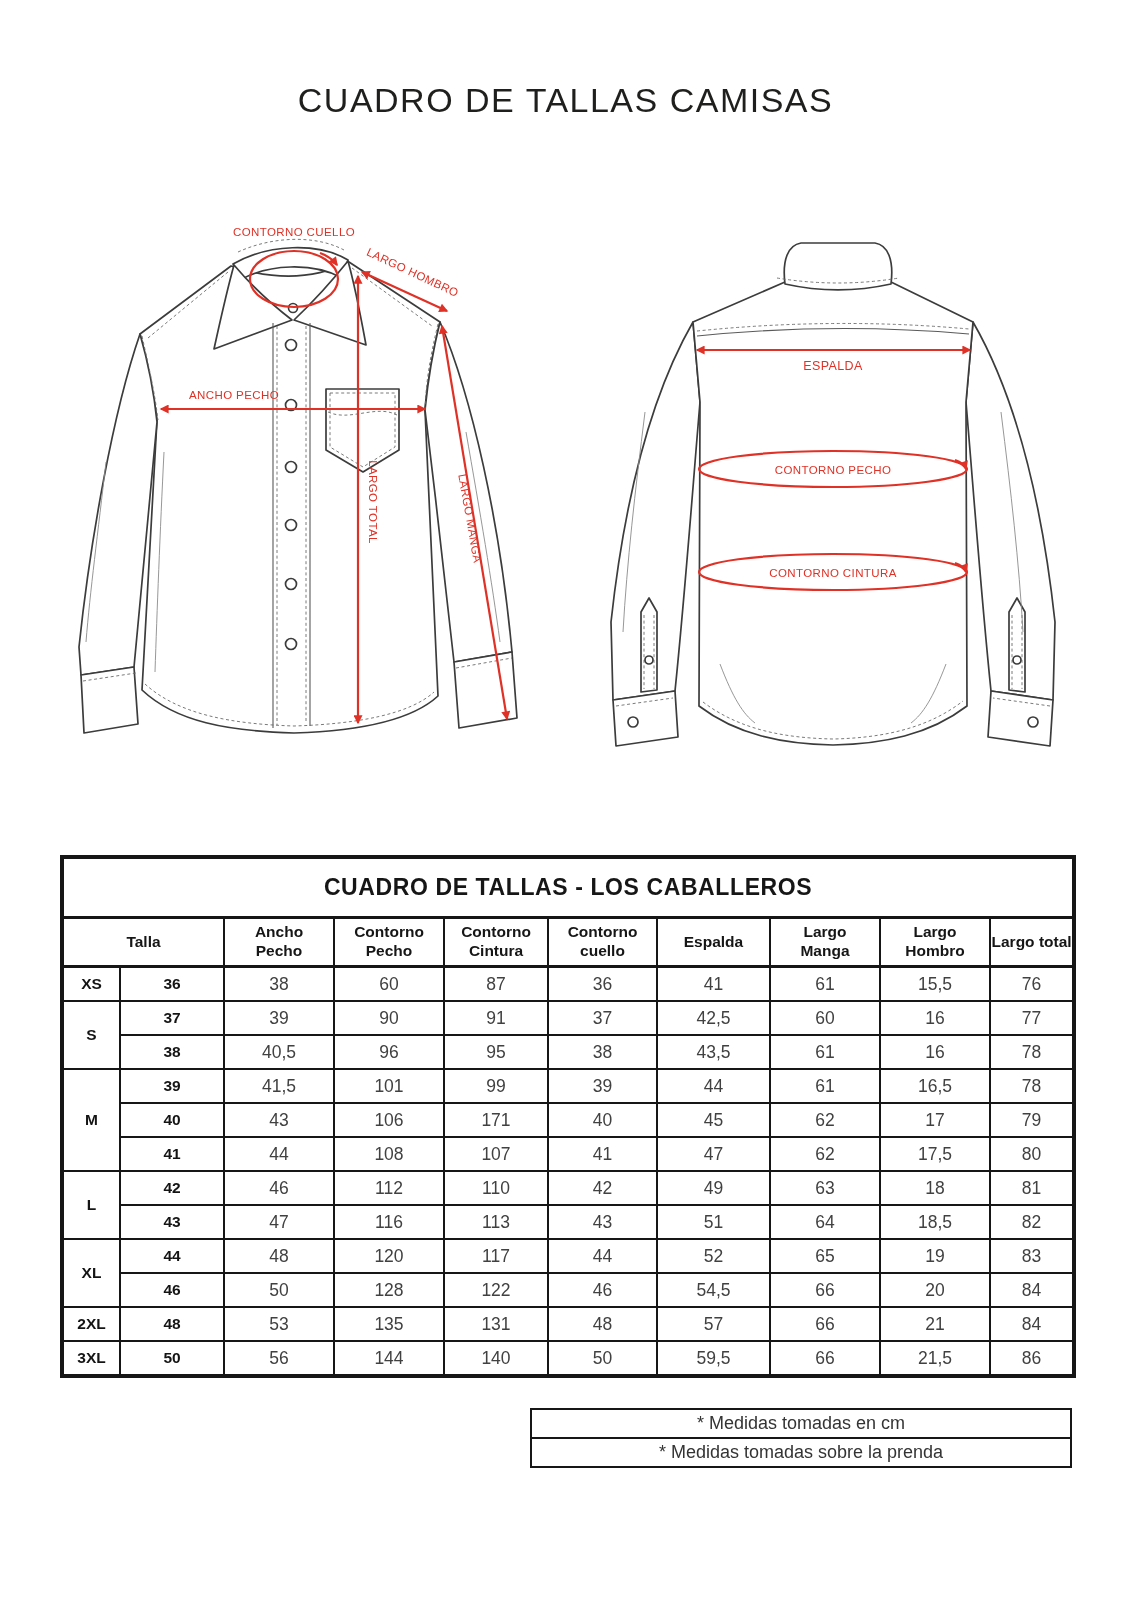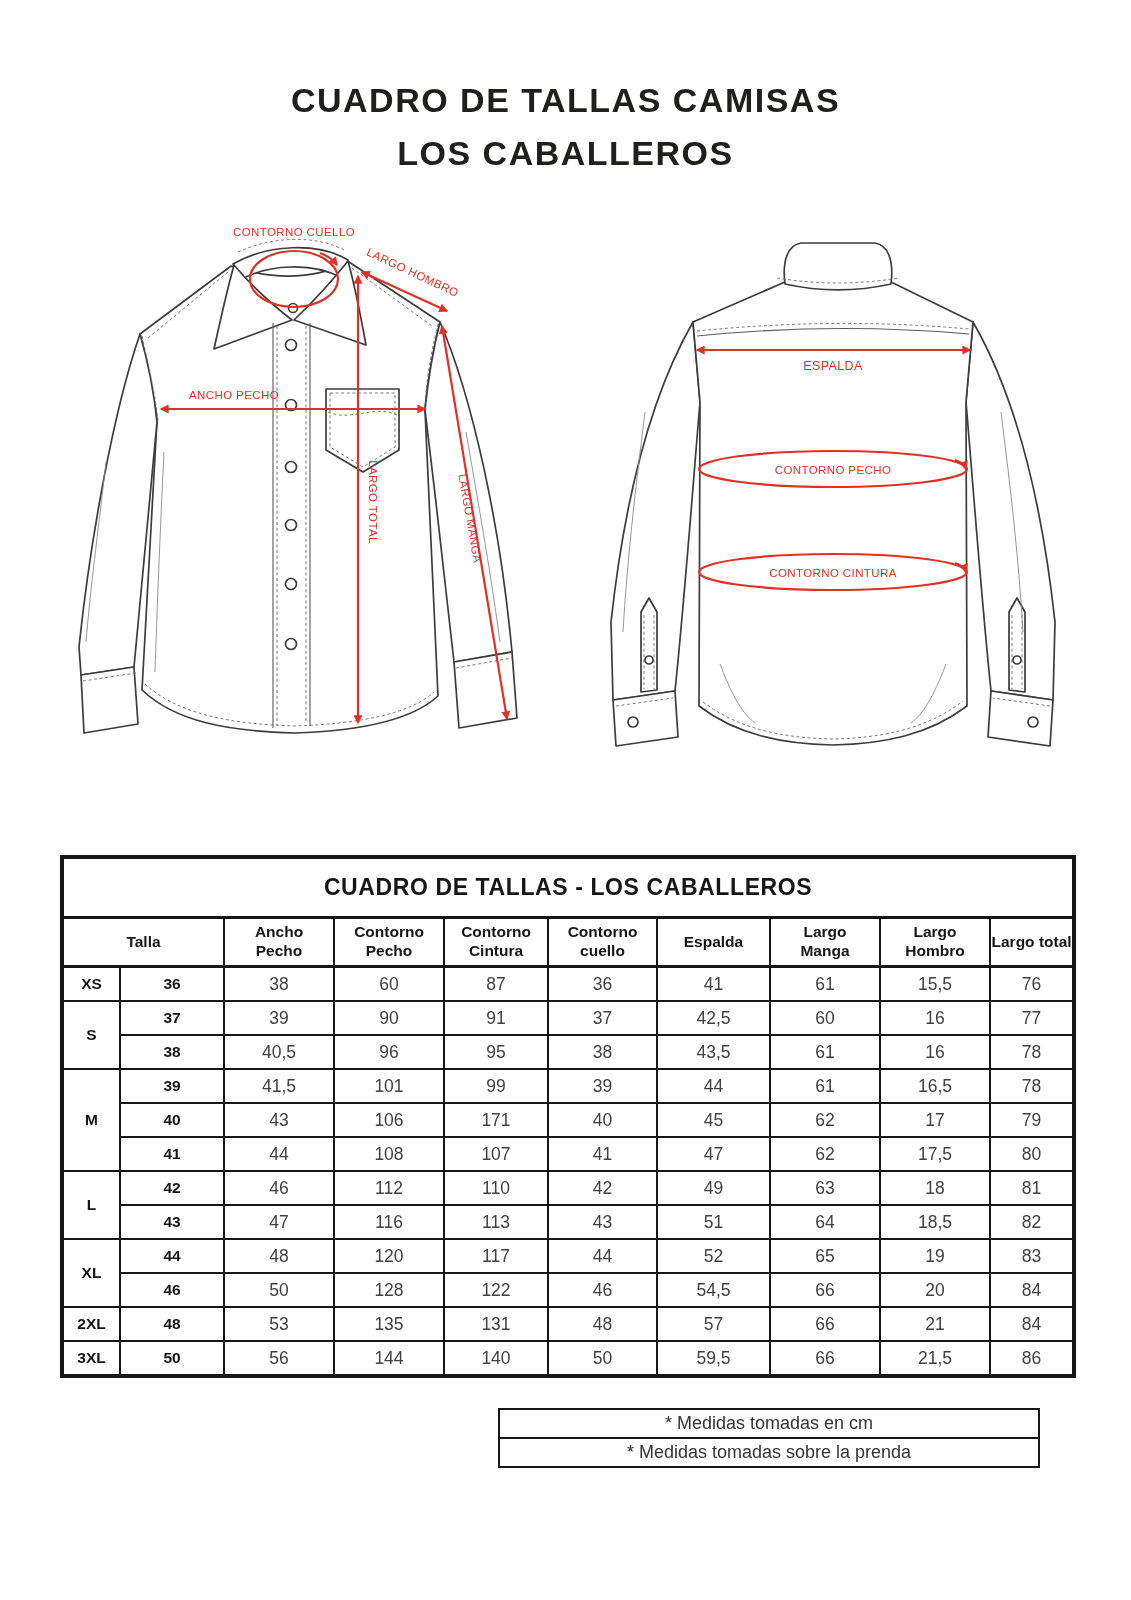--- a/index.html
+++ b/index.html
@@ -2,21 +2,21 @@
 <html style="--accent: #e03126;"><head>
 <meta charset="utf-8">
 <style>
   html,body { margin:0; padding:0; background:#ffffff; }
   .page {
     position:relative; width:1131px; height:1600px; background:#ffffff;
     font-family:"Liberation Sans", sans-serif; color:#1d1d1b; overflow:hidden;
   }
   .title {
     position:absolute; top:74px; left:0; width:100%;
-    text-align:center; font-size:34px; font-weight:700;
+    text-align:center; font-size:34px; font-weight:400;
     letter-spacing:1.5px; line-height:53px; color:#1f1f1d;
   }
   .title span { display:block; }
 
   
   .front-svg { position:absolute; left:68px; top:222px; }
   .back-svg  { position:absolute; left:585px; top:232px; }
   .outline { fill:#ffffff; stroke:#3c3c3c; stroke-width:1.7; stroke-linejoin:round; }
   .thin    { fill:none; stroke:#5a5a5a; stroke-width:1.1; }
   .crease  { fill:none; stroke:#8b8b8b; stroke-width:0.9; }
@@ -46,34 +46,33 @@
     border:2px solid #161616;
   }
   td.vcell {
     font-weight:400; font-size:17.5px; color:#414141;
     border:2px solid #161616; height:32px;
   }
   tr.gsep td  { border-top:2.5px solid #161616; }
   tr.rsub td  { border-top:1.5px solid #161616; }
 
   
-  .notes { position:absolute; left:498px; top:1408px; width:538px;
+  .notes { position:absolute; left:530px; top:1408px; width:538px;
            border:2.5px solid #161616; }
   .note-row { height:27px; line-height:27px; text-align:center;
               font-size:18px; color:#343434; }
   .note-row + .note-row { border-top:2px solid #161616; }
 </style>
 </head>
 <body>
 
 <div class="page">
 
   <div class="title">
     <span>CUADRO DE TALLAS CAMISAS</span>
-    <span>LOS CABALLEROS</span>
   </div>
 
   <svg class="front-svg" width="452" height="522" viewBox="0 0 452 522">
     <defs>
       <marker id="ah" viewBox="0 0 10 10" refX="8.5" refY="5" markerWidth="11" markerHeight="9" orient="auto-start-reverse" markerUnits="userSpaceOnUse">
         <path d="M0,0 L10,5 L0,10 Z" class="red-fill"></path>
       </marker>
     </defs>
 
     <g>

